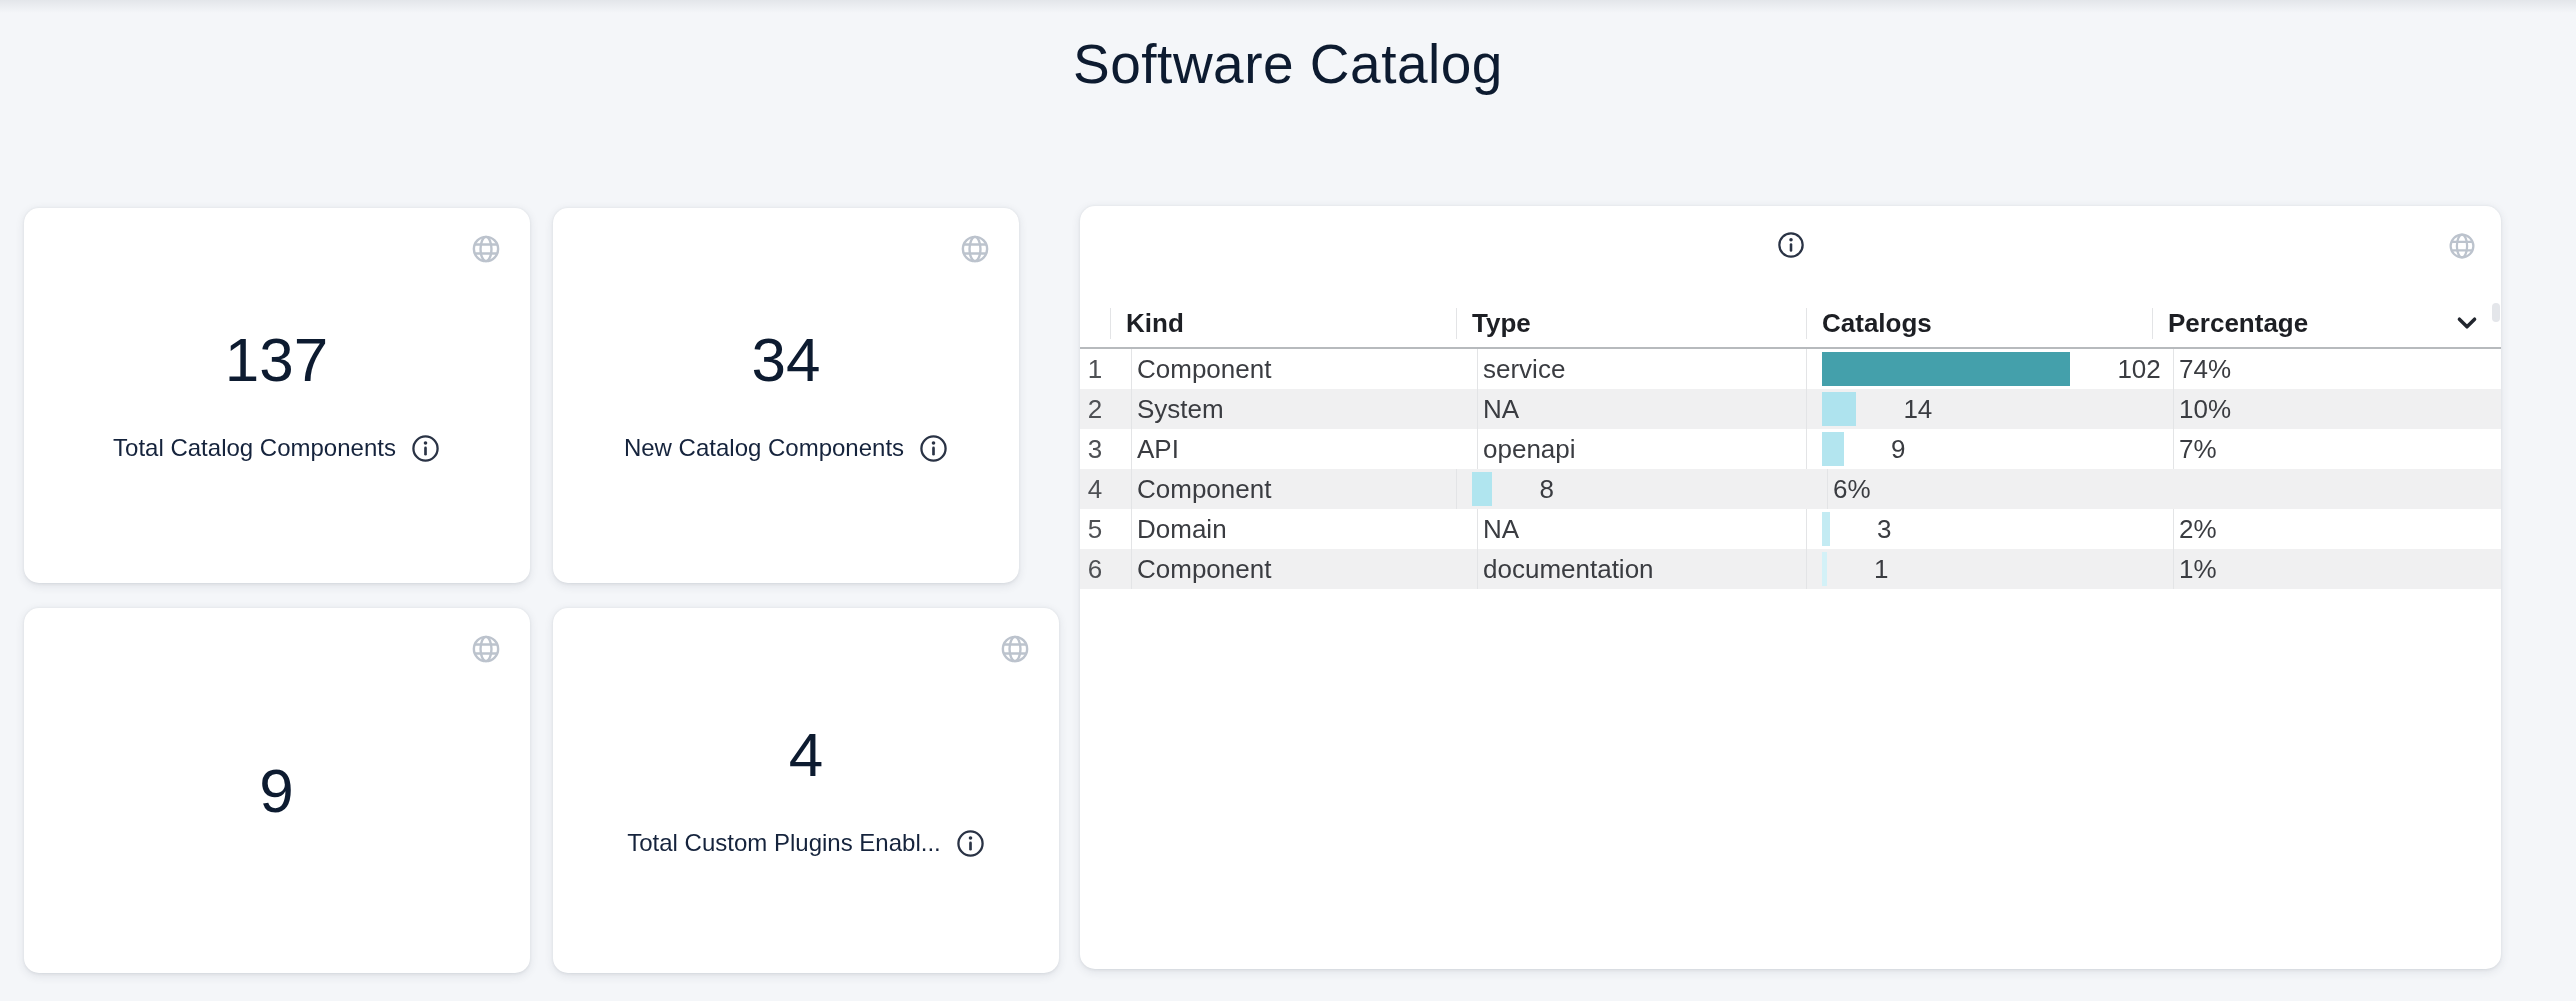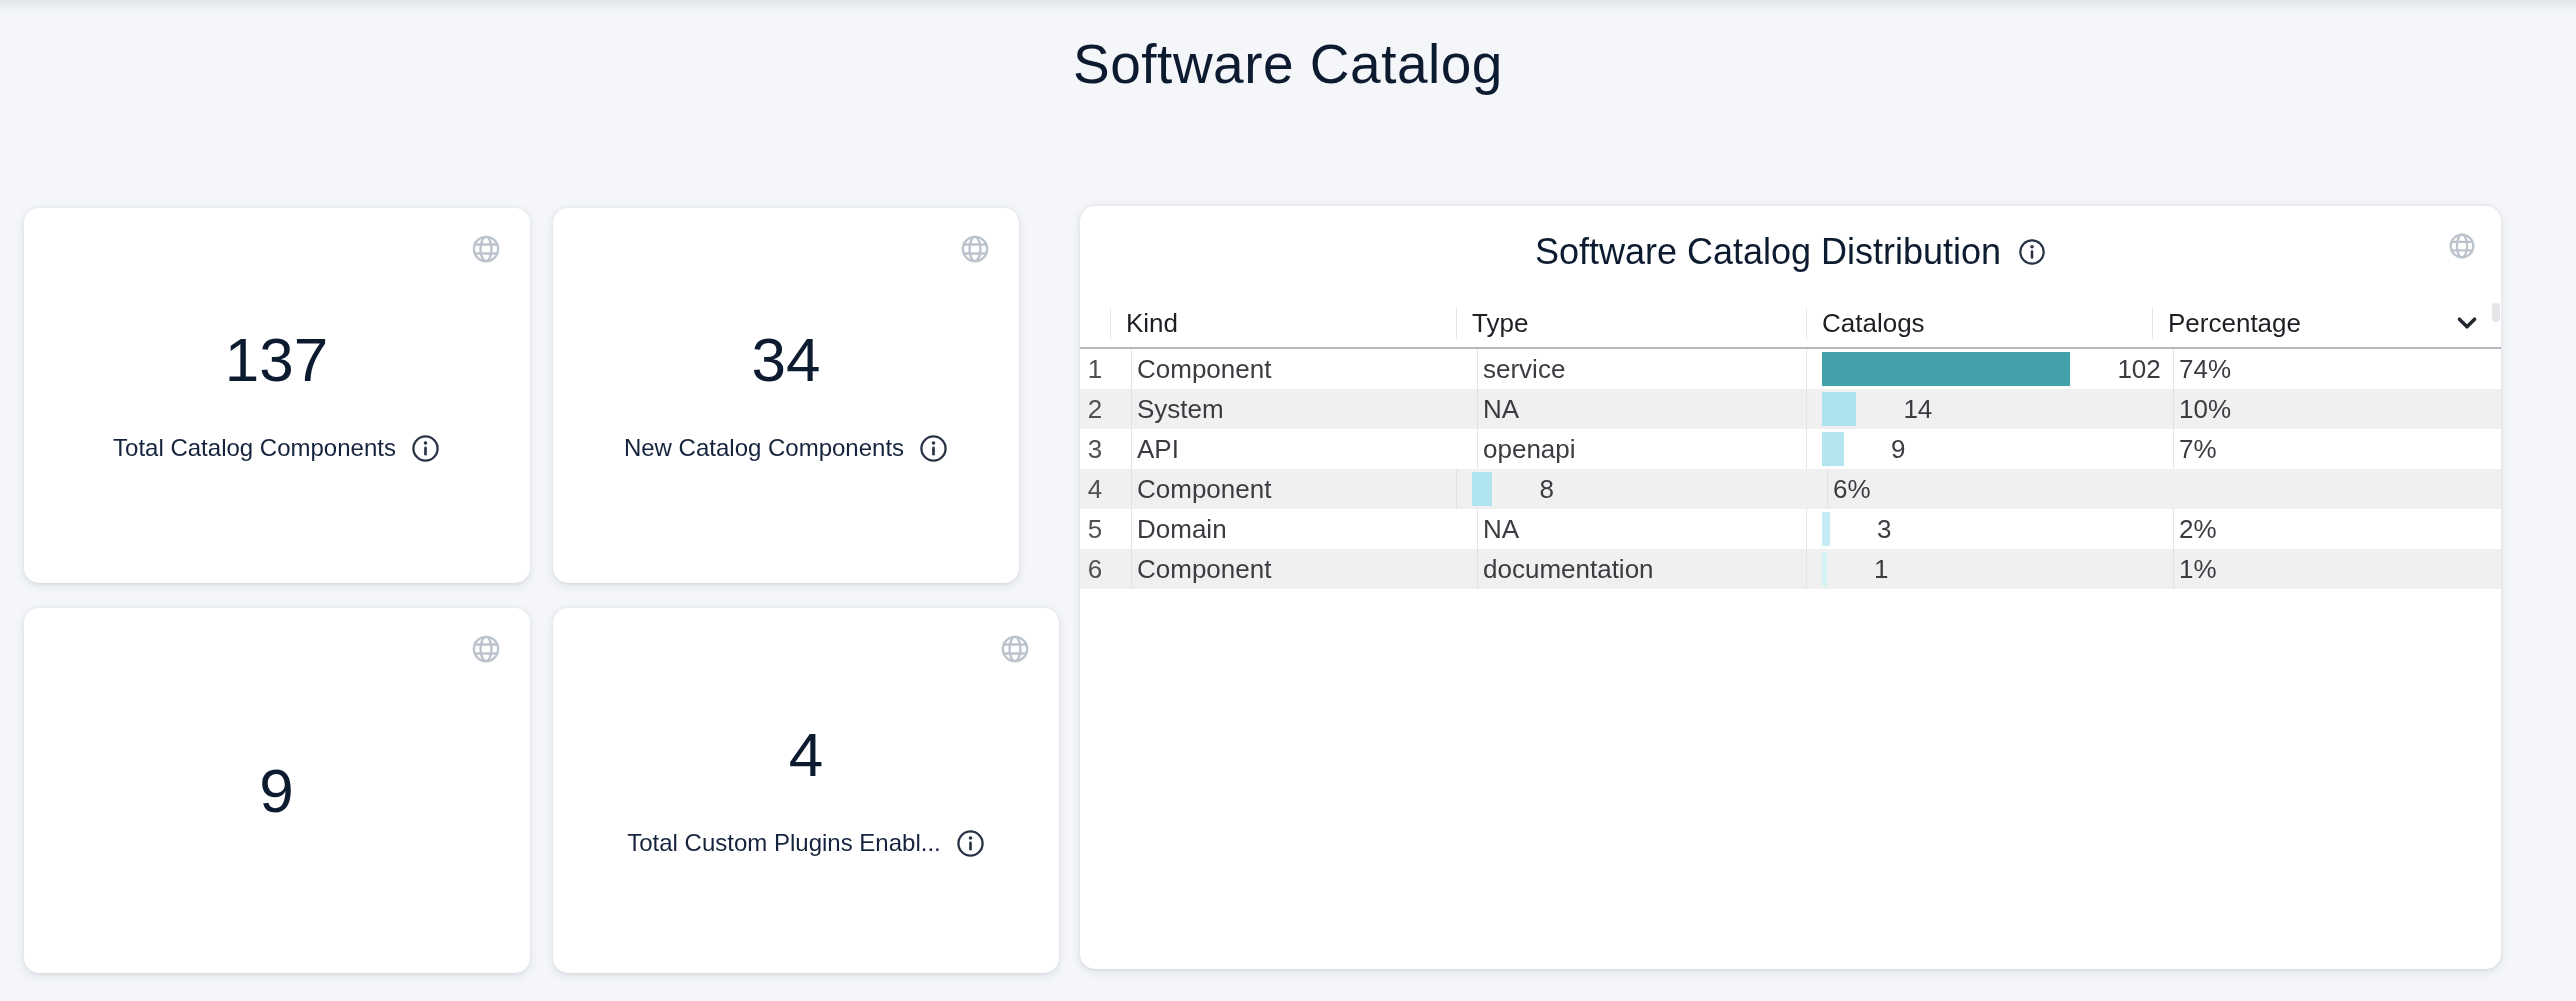--- a/index.html
+++ b/index.html
@@ -56,21 +56,21 @@
   .panel .info { width:28px; height:28px; }
   .panel .globe { top:24.5px; right:24.5px; width:30px; height:30px; }
 
   .tbl { position:absolute; top:93px; left:0; width:100%; }
   .tbl-header {
     display:grid; grid-template-columns:30px 346px 350px 346px 1fr;
     height:50px; align-items:center;
     border-bottom:2.8px solid #b7babd;
     position:relative;
   }
-  .th { font-size:26px; font-weight:400; color:#1d1f24; padding-left:15px; }
+  .th { font-size:26px; font-weight:700; color:#1d1f24; padding-left:15px; }
   .col-line { border-left:1.9px solid #e3e4e6; }
   .chev {
     position:absolute; right:21px; top:11.3px; width:26px; height:26px;
     color:#22262e; cursor:pointer;
   }
   .scroll-thumb {
     position:absolute; right:0.9px; top:3.8px; width:8.5px; height:19px;
     border-radius:4.7px; background:#e4e6ea; cursor:pointer;
   }
   .tbody { width:100%; }
@@ -176,21 +176,20 @@
 
 <div class="card panel">
   <span class="globe">
     <svg viewBox="0 0 24 24" fill="none" stroke="currentColor" stroke-width="1.8">
         <circle cx="12" cy="12" r="9.1"></circle>
         <ellipse cx="12" cy="12" rx="4.1" ry="9.1"></ellipse>
         <path d="M3.4 8.6h17.2M3.4 15.4h17.2"></path>
       </svg>
   </span>
   <div class="panel-title-row">
-    <span class="panel-title">Software Catalog Distribution</span>
     <span class="info">
       <svg viewBox="0 0 24 24">
           <circle cx="12" cy="12" r="10" fill="none" stroke="currentColor" stroke-width="1.9"></circle>
           <circle cx="12" cy="7.4" r="1.5" fill="currentColor"></circle>
           <rect x="10.9" y="10.4" width="2.2" height="7.4" rx="1.1" fill="currentColor"></rect>
         </svg>
     </span>
   </div>
 
   <div class="tbl">

